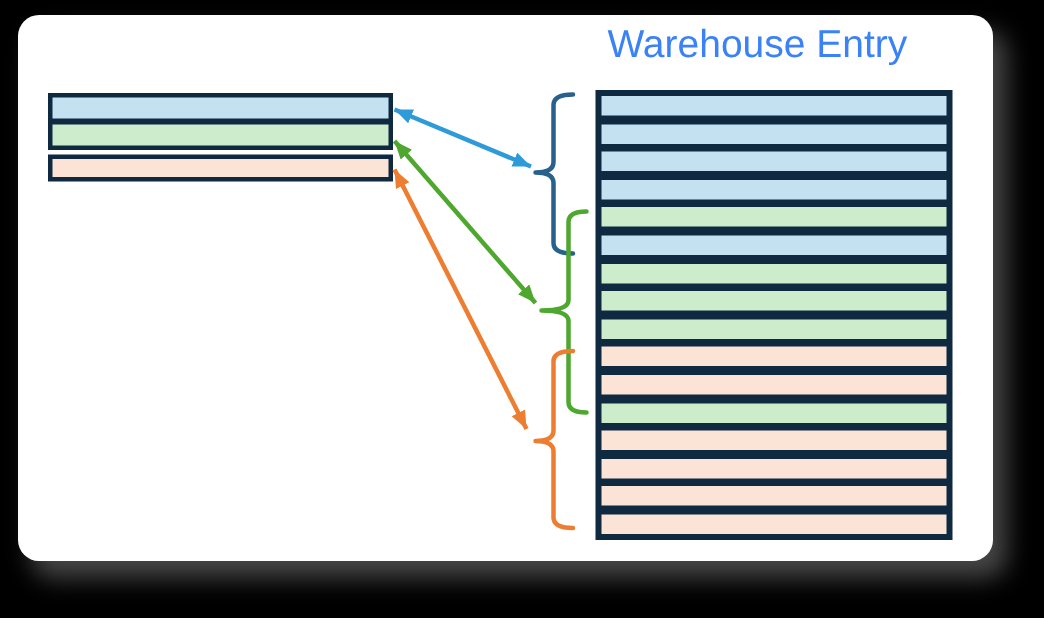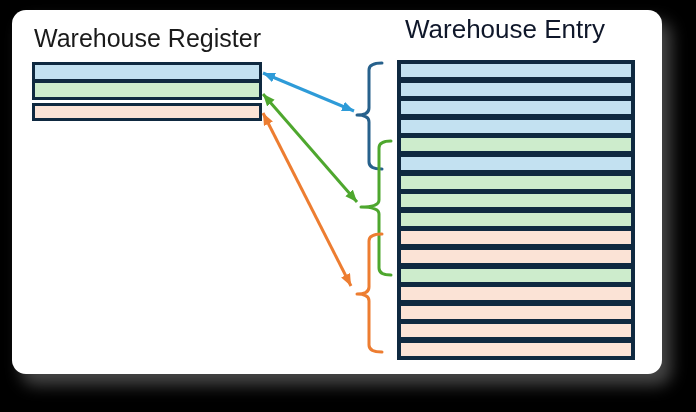--- a/index.html
+++ b/index.html
@@ -27,23 +27,22 @@
   #entry-table    .row { height:13px; }
   .row { width:100%; }
   svg.connectors { position:absolute; left:0; top:0; width:650px; height:364px; pointer-events:none; }
 </style>
 </head>
 <body>
 
 <div class="page">
   <div class="slide">
 
-    <div class="title title-register" style="color: rgb(26, 26, 26);">Warehouse Register</div>
 
-    <div class="title title-entry" style="color: #0f172a;">Warehouse Entry</div>
+    <div class="title title-entry" style="color: #3b82f6;">Warehouse Entry</div>
 
     <div class="tbl" id="register-main" style="background: rgb(15, 41, 64);">
         <div class="row" style="background: rgb(195, 225, 241);"></div>
         <div class="row" style="background: rgb(205, 236, 204);"></div>
       </div>
 
     <div class="tbl" id="register-extra" style="background: rgb(15, 41, 64);">
         <div class="row" style="background: rgb(251, 227, 214);"></div>
       </div>
 

